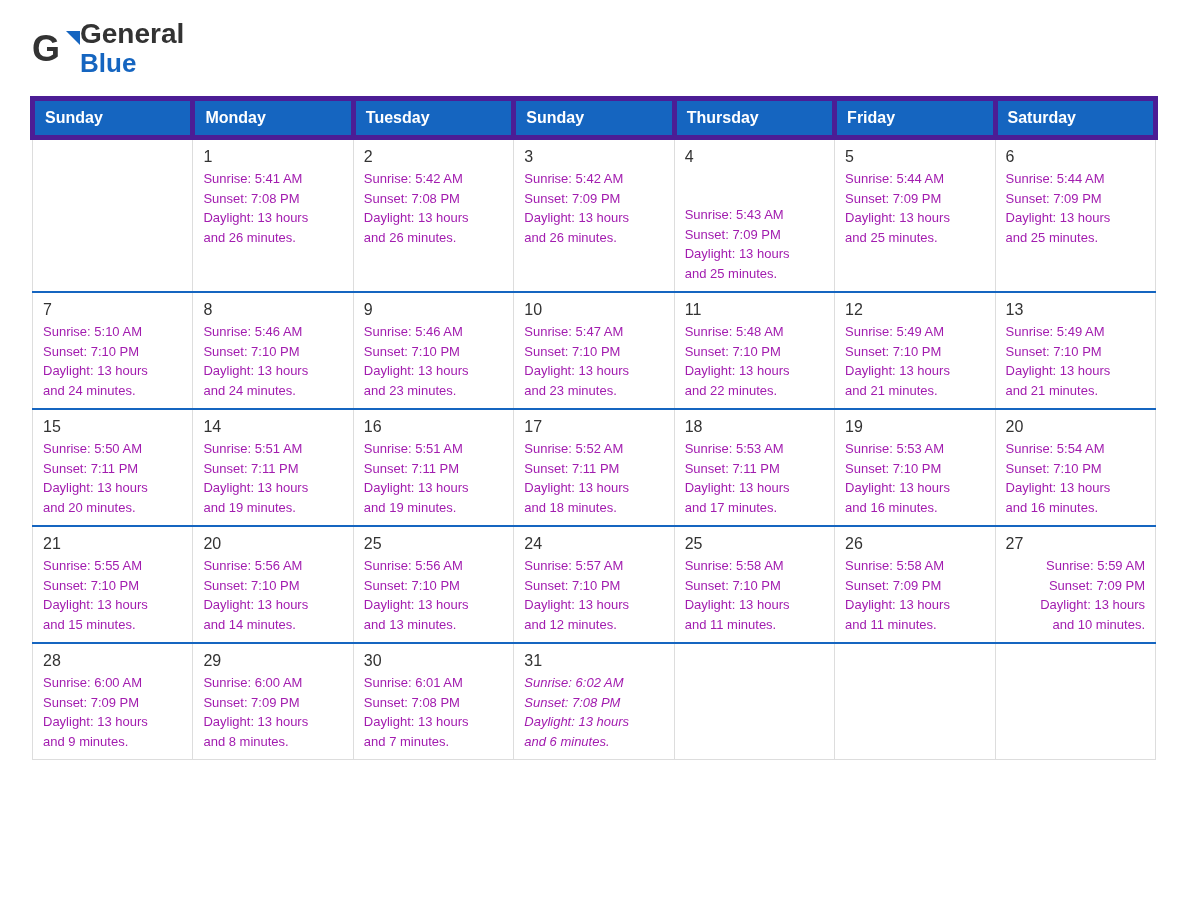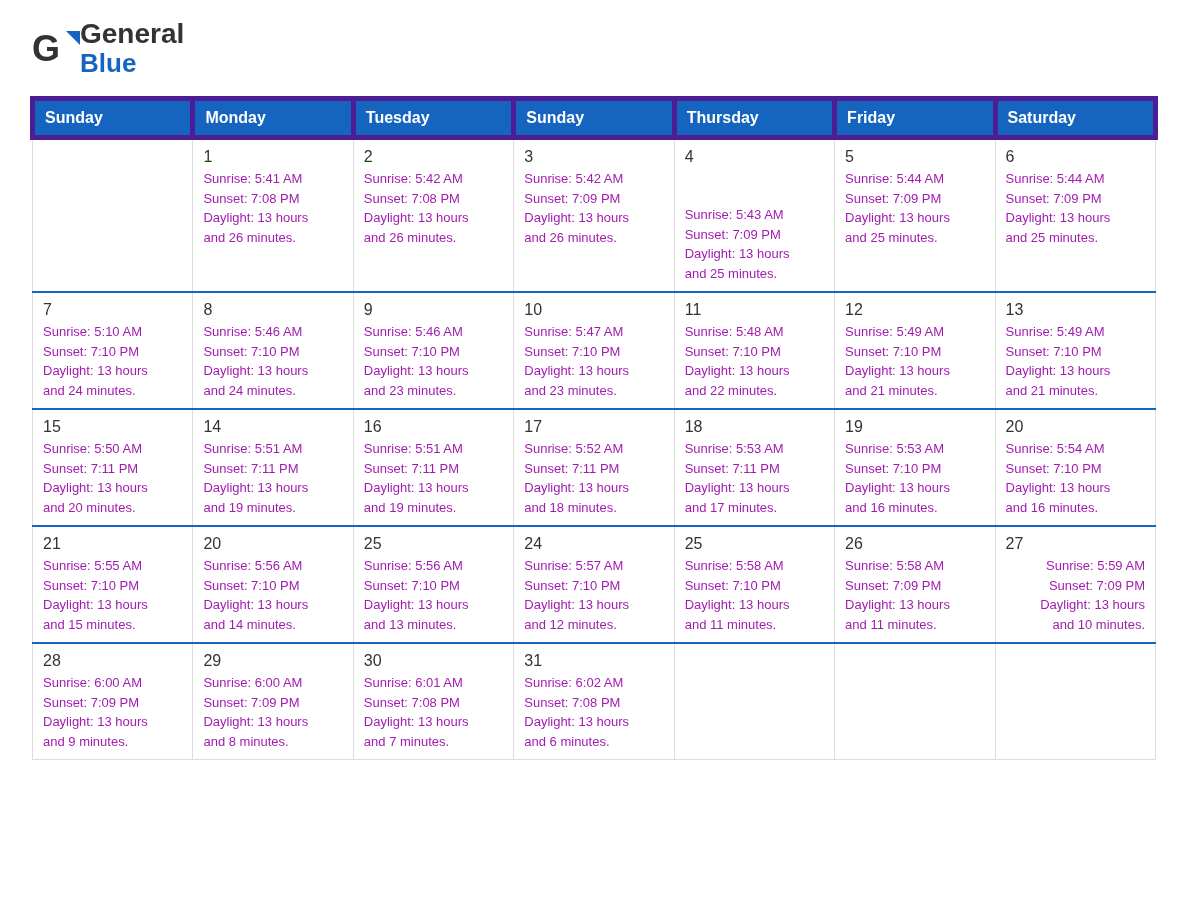--- a/index.html
+++ b/index.html
@@ -335,21 +335,21 @@
         </td>
         <td>
           <span class="day-number">30</span>
           <div class="day-info" style="white-space: pre-line;">Sunrise: 6:01 AM
 Sunset: 7:08 PM
 Daylight: 13 hours
 and 7 minutes.</div>
         </td>
         <td>
           <span class="day-number">31</span>
-          <div class="day-info" style="white-space: pre-line;">Sunrise: 6:02 AM
+          <div class="day-info" style="white-space: pre-line; font-style: italic;">Sunrise: 6:02 AM
 Sunset: 7:08 PM
 Daylight: 13 hours
 and 6 minutes.</div>
         </td>
         <td class="empty-cell" style="border-top: 2px solid rgb(21, 101, 192);"></td>
         <td class="empty-cell" style="border-top: 2px solid rgb(21, 101, 192);"></td>
         <td class="empty-cell" style="border-top: 2px solid rgb(21, 101, 192);"></td>
       </tr>
     </tbody>
 </table>

